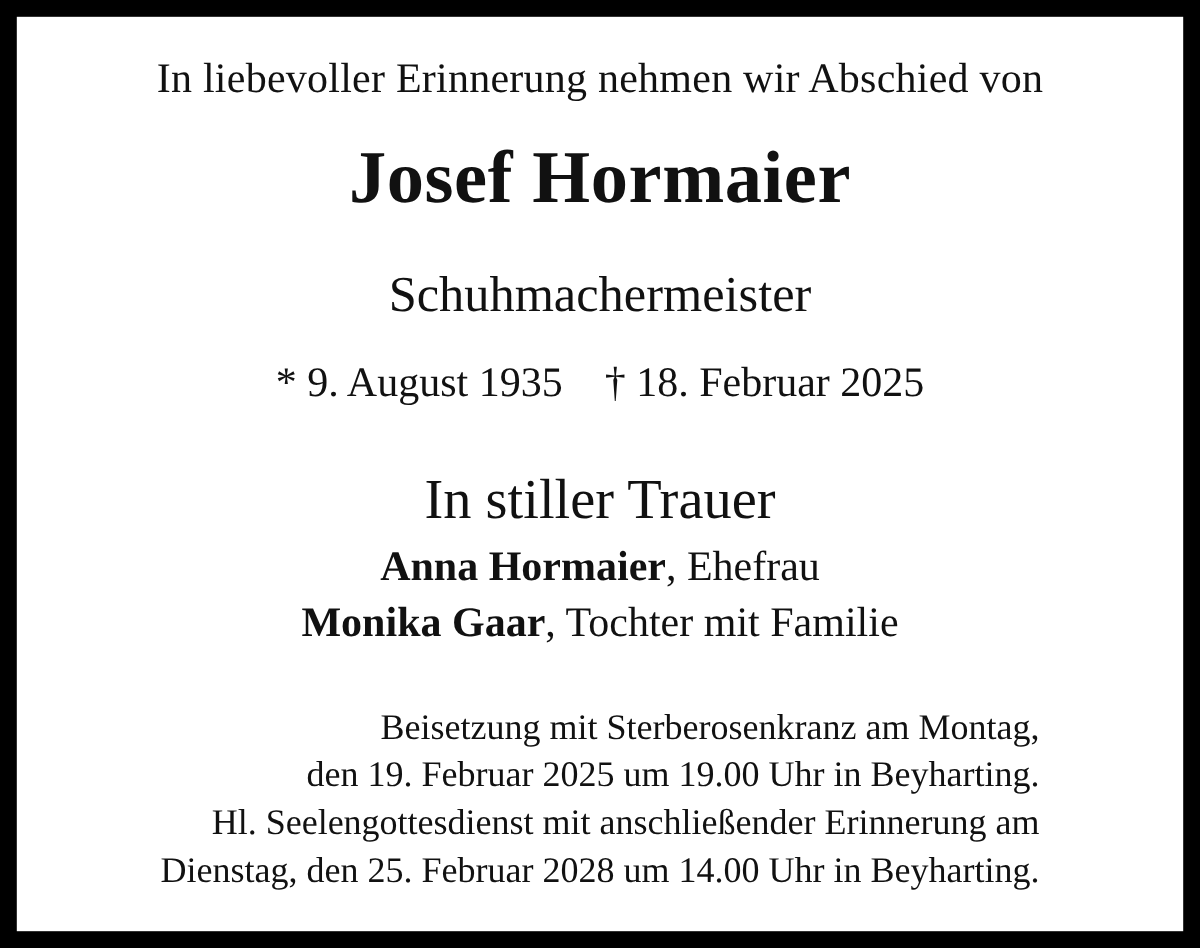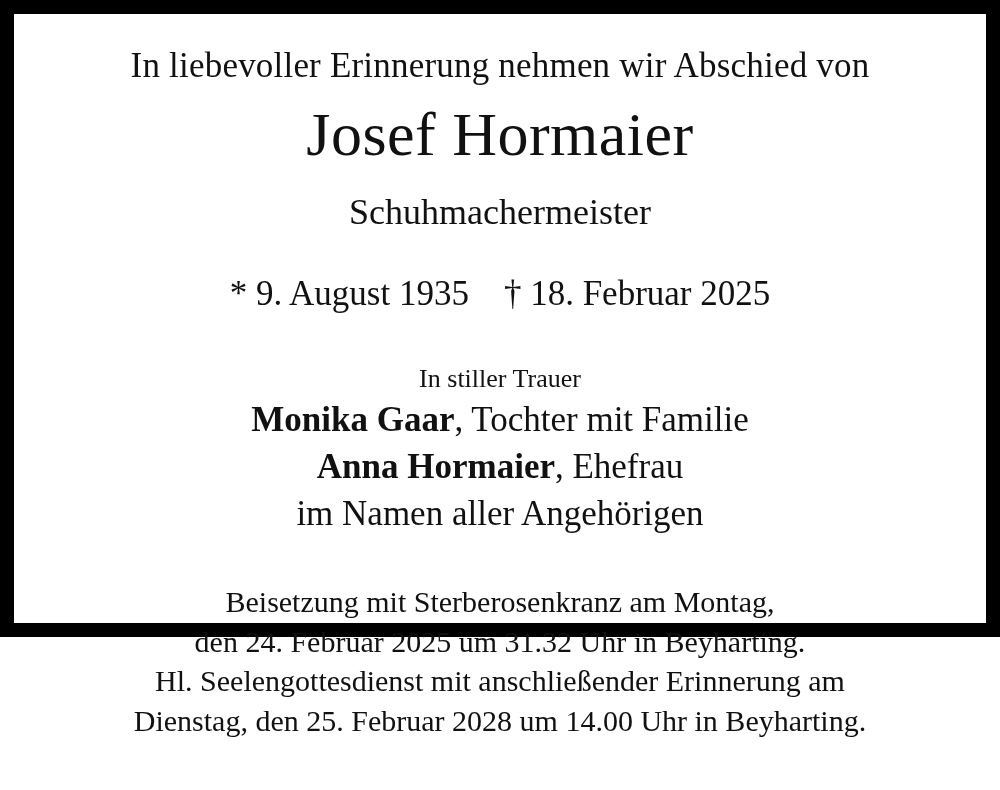--- a/index.html
+++ b/index.html
@@ -10,21 +10,21 @@
   body {
     width: 1000px;
     height: 790px;
     overflow: hidden;
     font-family: "Liberation Serif", serif;
     color: #111111;
   }
   .obituary {
     box-sizing: border-box;
     width: 1000px;
-    height: 637px;
+    height: 790px;
     background: #000000;
     padding: 14px;
   }
   .inner {
     box-sizing: border-box;
     width: 100%;
     height: 100%;
     background: #ffffff;
     padding: 26px 30px 18px 30px;
     display: flex;
@@ -33,57 +33,58 @@
     text-align: center;
   }
   .intro-line {
     font-size: 35px;
     line-height: 1.15;
     letter-spacing: 0.2px;
     margin-top: 6px;
   }
   .name {
     font-size: 62px;
-    font-weight: normal;
+    font-weight: bold;
     line-height: 1.1;
-    margin-top: 14px;
+    margin-top: 28px;
     letter-spacing: 0.5px;
   }
   .profession {
-    font-size: 36px;
+    font-size: 42px;
     line-height: 1.15;
-    margin-top: 24px;
+    margin-top: 40px;
   }
   .dates {
     font-size: 35px;
     line-height: 1.15;
-    margin-top: 40px;
+    margin-top: 28px;
     white-space: pre;
   }
   .mourning-block {
     margin-top: 48px;
   }
   .mourning-heading {
-    font-size: 26px;
+    font-size: 47px;
     line-height: 1.3;
     font-family: Liberation Serif, serif;
   }
   .mourner {
     font-size: 35px;
     line-height: 1.35;
   }
   .mourner b {
     font-weight: bold;
   }
   .closing-line {
     font-size: 35px;
     line-height: 1.35;
   }
   .service-block {
     margin-top: 44px;
+    text-align: right;
   }
   .service-line {
     font-size: 30px;
     line-height: 1.33;
   }
 </style>
 </head>
 <body>
 
 <div class="obituary">
@@ -93,29 +94,28 @@
 
     <div class="name">Josef Hormaier</div>
 
     <div class="profession">Schuhmachermeister</div>
 
     <div class="dates">* 9. August 1935    † 18. Februar 2025</div>
 
     <div class="mourning-block">
       <div class="mourning-heading">In stiller Trauer</div>
       <div class="mourner">
+        <b>Anna Hormaier</b><span>, Ehefrau</span>
+      </div>
+      <div class="mourner">
         <b>Monika Gaar</b><span>, Tochter mit Familie</span>
       </div>
-      <div class="mourner">
-        <b>Anna Hormaier</b><span>, Ehefrau</span>
-      </div>
-      <div class="closing-line">im Namen aller Angehörigen</div>
     </div>
 
     <div class="service-block">
       <div class="service-line">Beisetzung mit Sterberosenkranz am Montag,</div>
-      <div class="service-line">den 24. Februar 2025 um 31.32 Uhr in Beyharting.</div>
+      <div class="service-line">den 19. Februar 2025 um 19.00 Uhr in Beyharting.</div>
       <div class="service-line">Hl. Seelengottesdienst mit anschließender Erinnerung am</div>
       <div class="service-line">Dienstag, den 25. Februar 2028 um 14.00 Uhr in Beyharting.</div>
     </div>
 
   </div>
 </div>
 
 </body></html>

